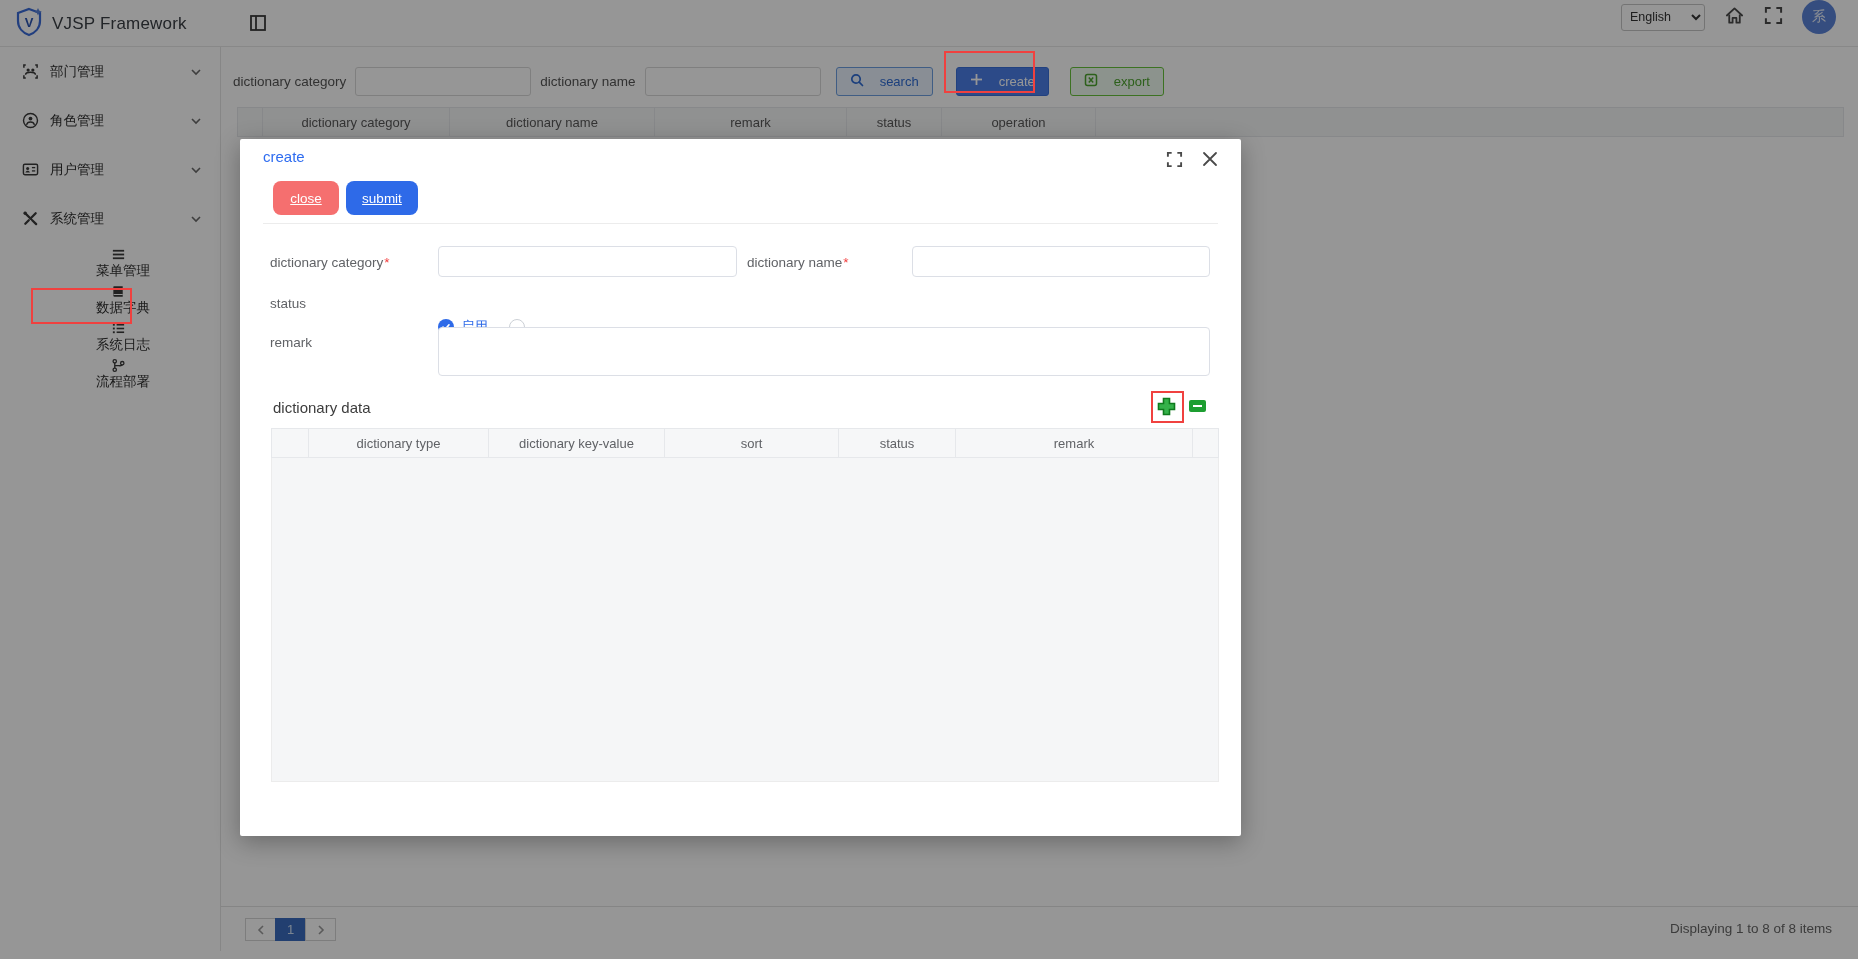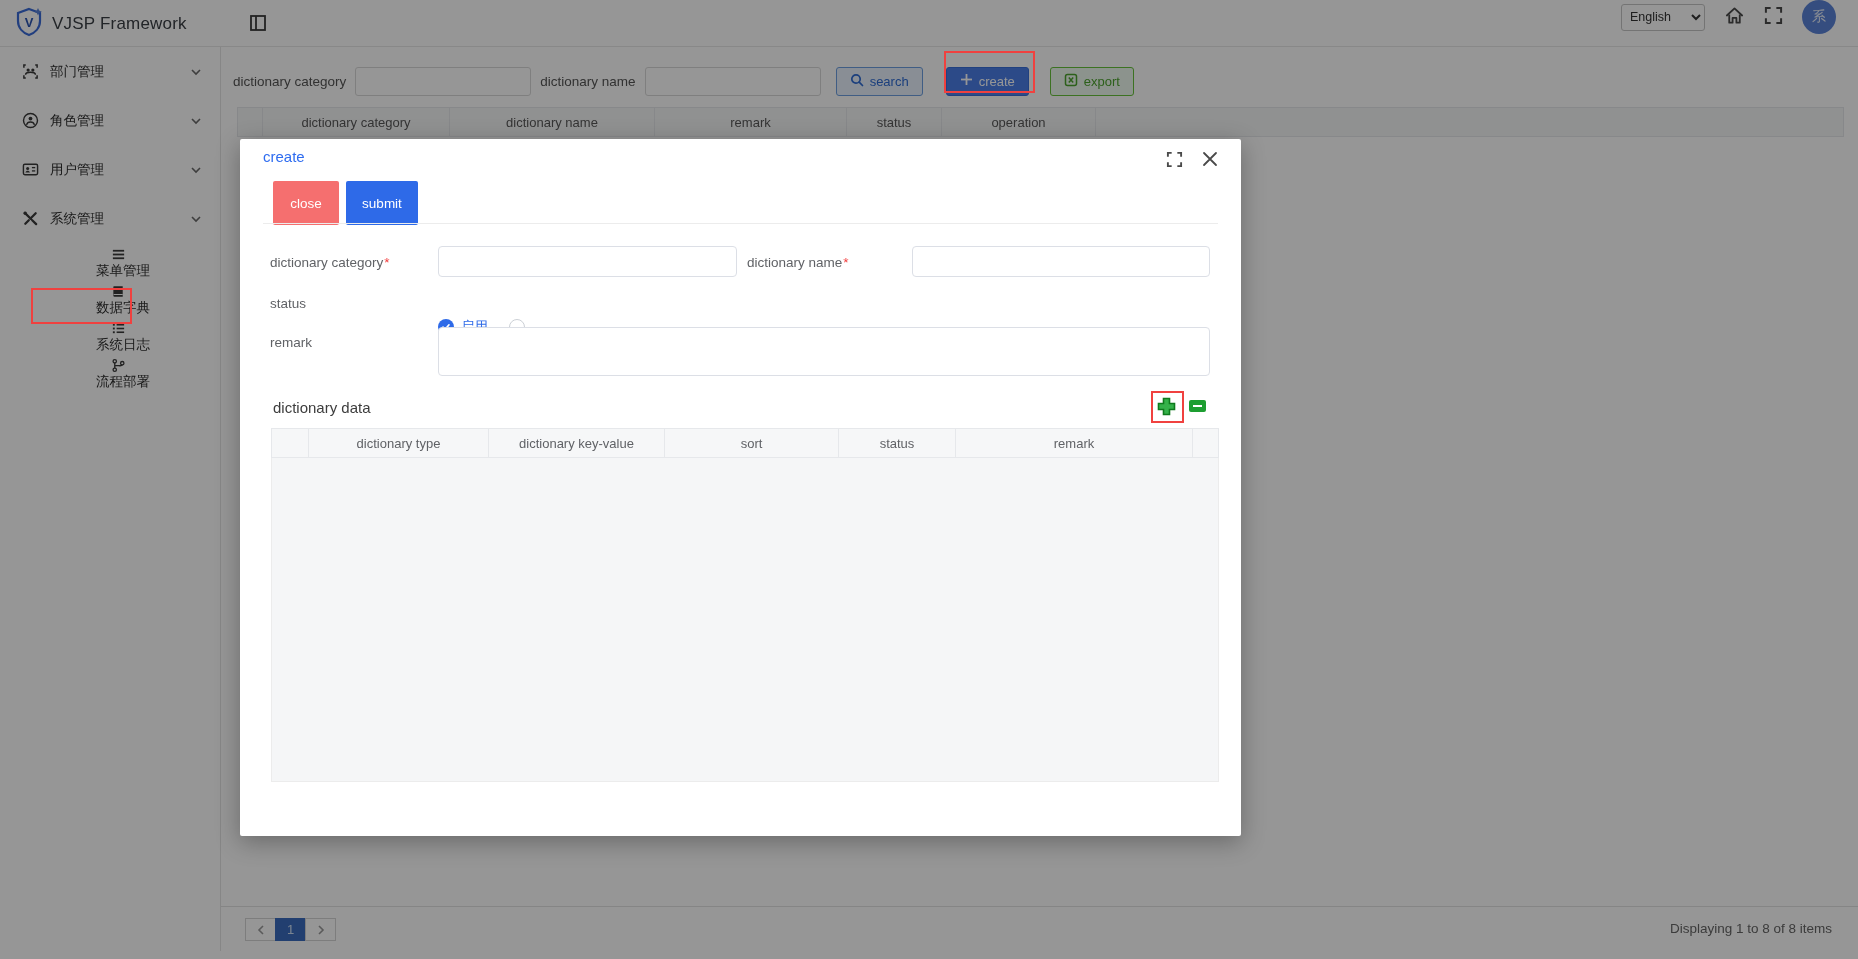--- a/index.html
+++ b/index.html
@@ -21,21 +21,21 @@
   .menu-item .mi-icon { width:17px; height:17px; margin-right:11px; flex:0 0 auto; }
   .menu-item .chev { margin-left:auto; width:12px; height:12px; }
   .submenu-item { height:37px; display:flex; align-items:center; padding:0 18px 0 44px; font-size:13.5px; color:#2f2f2f; cursor:pointer;flex-direction:column; }
   .submenu-item .mi-icon { width:15px; height:15px; margin-right:10px; flex:0 0 auto; }
 
   
   .content { position:absolute; left:221px; top:47px; right:0; bottom:0; background:#fff; z-index:1; }
   .search-bar { position:absolute; top:19px; left:12px; height:30px; display:flex; align-items:center; gap:9px; }
   .filter-label { font-size:13.5px; color:#555; white-space:nowrap; }
   .filter-input { width:176px; height:29px; border:1px solid #d9d9d9; border-radius:3px; padding:0 8px; font-size:13px; font-family:"Liberation Sans",sans-serif; }
-  .btn { height:29px; display:inline-flex; align-items:center; gap:6px; border-radius:3px; font-size:13px; padding:0 13px; cursor:pointer; border:1px solid transparent; white-space:nowrap; }
+  .btn { height:29px; display:inline-flex; align-items:center; gap:16px; border-radius:3px; font-size:13px; padding:0 13px; cursor:pointer; border:1px solid transparent; white-space:nowrap; }
   .btn-search { background:#e9f2fd; border-color:#6d9fe0; color:#2e6bd4; margin-left:6px; }
   .btn-create { background:#4b7fe8; border-color:#3a6fd8; color:#fff; margin-left:14px; }
   .btn-export { background:#effaf0; border-color:#67c23a; color:#4ca32e; margin-left:12px; }
 
   .grid { position:absolute; left:16px; right:14px; top:60px; }
   .grid-header { display:flex; height:30px; border-top:1px solid #e6e8ea; border-bottom:1px solid #e6e8ea; background:#f5f6f7; }
   .gh-cell { border-right:1px solid #e6e8ea; display:flex; align-items:center; justify-content:center; font-size:13px; color:#595959; }
   .gh-cell:first-child { border-left:1px solid #e6e8ea; }
 
   .footer-bar { position:absolute; left:0; right:0; bottom:9px; height:44px; background:#fff; border-top:1px solid #e3e3e3; }
@@ -46,21 +46,21 @@
   .display-summary { position:absolute; right:26px; top:14px; font-size:13.5px; color:#666;text-align:center; }
 
   
   .mask { position:absolute; inset:0; background:rgba(0,0,0,0.41); z-index:10; }
 
   
   .modal { position:absolute; left:240px; top:139px; width:1001px; height:697px; background:#fff; border-radius:2px; box-shadow:0 6px 24px rgba(0,0,0,.3); z-index:20; }
   .modal-title { position:absolute; left:23px; top:9px; font-size:15px; color:#2e6cf0; }
   .modal-fs { position:absolute; right:58px; top:12px; width:17px; height:17px; cursor:pointer; }
   .modal-x { position:absolute; right:22px; top:11px; width:18px; height:18px; cursor:pointer; }
-  .mbtn { position:absolute; top:42px; height:44px; border:none; border-radius:2px; color:#fff; font-size:13.5px; cursor:pointer; font-family:"Liberation Sans",sans-serif; }
+  .mbtn { position:absolute; top:42px; height:34px; border:none; border-radius:8px; color:#fff; font-size:13.5px; cursor:pointer; font-family:"Liberation Sans",sans-serif;text-decoration:underline; }
   .mbtn-close { left:33px; width:66px; background:#f56f6f; }
   .mbtn-submit { left:106px; width:72px; background:#2e6ae8; }
   .modal-divider { position:absolute; left:23px; right:23px; top:84px; height:1px; background:#ececec; }
 
   .fld-label { position:absolute; font-size:13.5px; color:#606266; }
   .req { color:#f23c3c; margin-left:1px; }
   .m-input { position:absolute; height:31px; border:1px solid #dcdfe6; border-radius:4px; padding:0 10px; font-size:13px; font-family:"Liberation Sans",sans-serif; }
   .m-textarea { position:absolute; left:198px; top:188px; width:772px; height:49px; border:1px solid #dcdfe6; border-radius:4px; padding:6px 10px; font-size:13px; resize:none; font-family:"Liberation Sans",sans-serif; }
 
   .radio-group { position:absolute; left:198px; top:155px; display:flex; align-items:center; gap:7px; }

